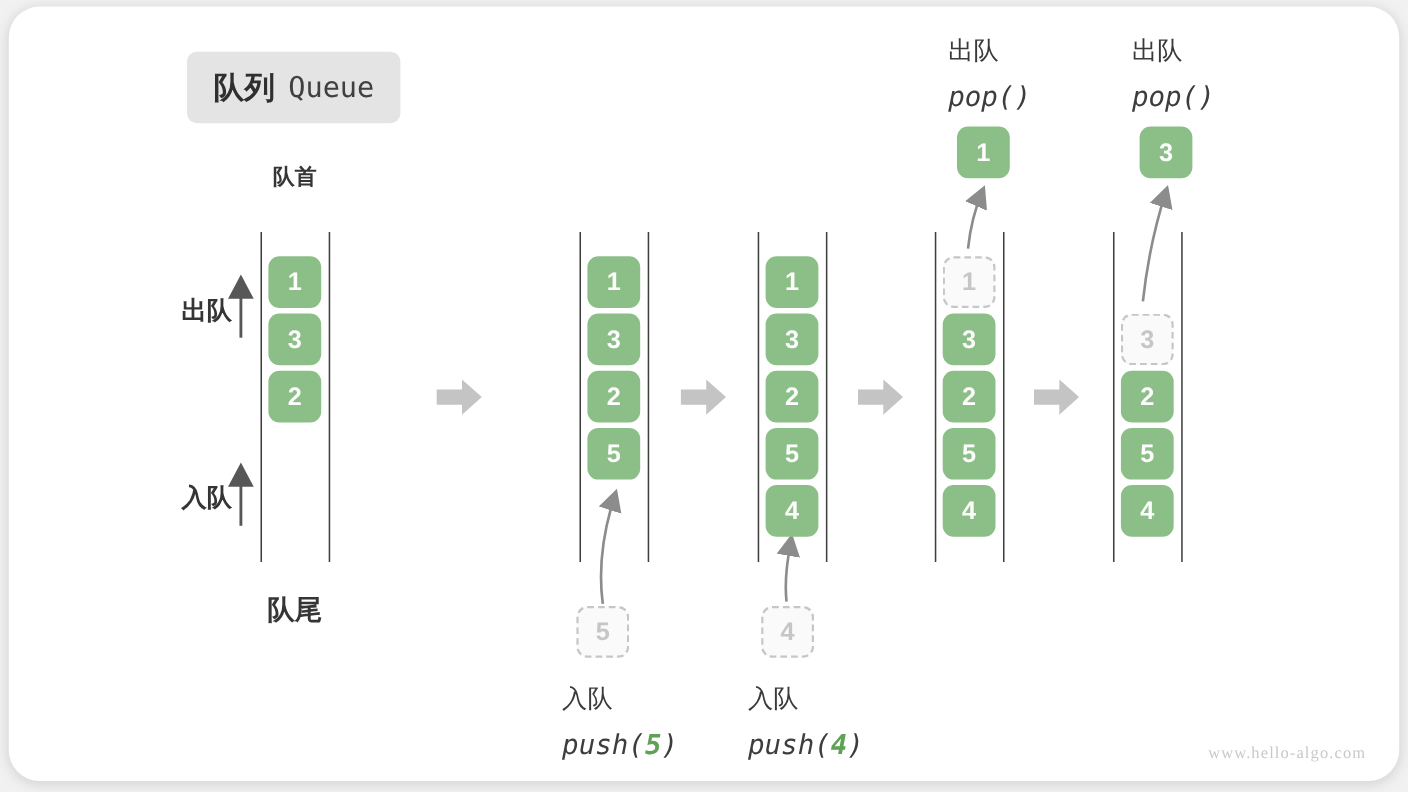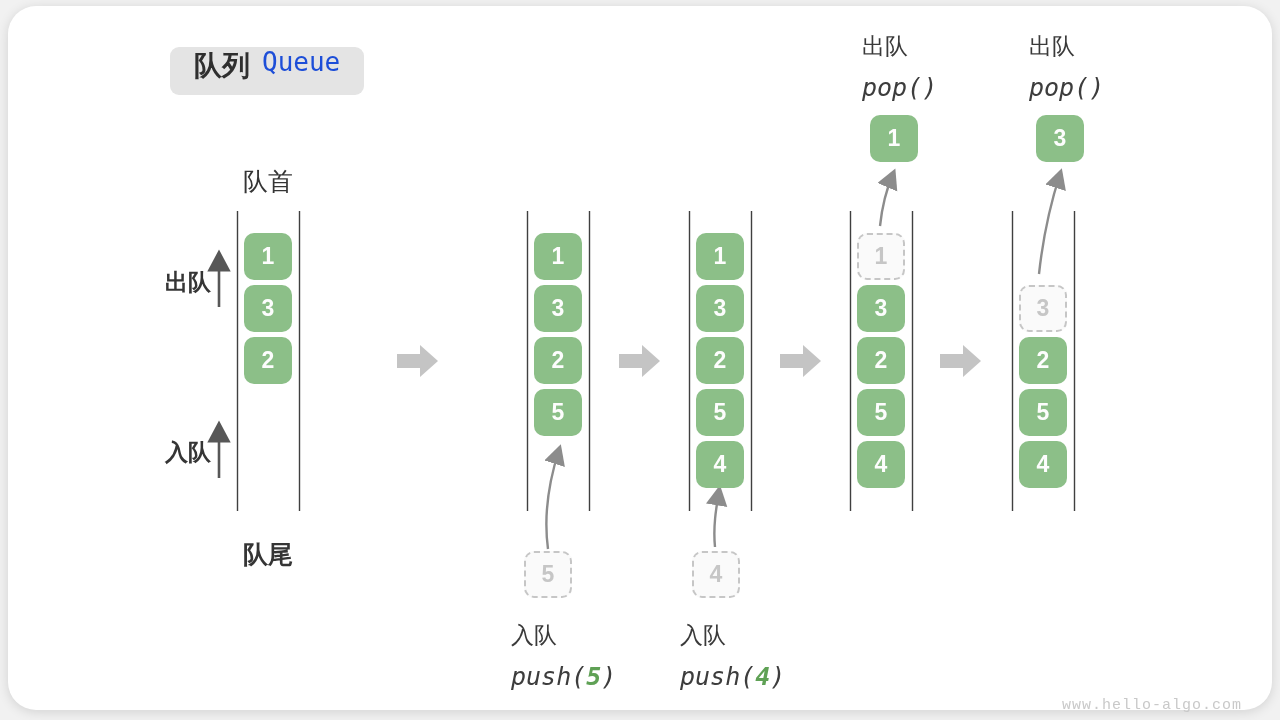--- a/index.html
+++ b/index.html
@@ -12,30 +12,30 @@
   .panel{
     position:absolute;left:8px;top:6px;right:8px;bottom:10px;
     background:#ffffff;border-radius:28px;
     box-shadow:0 2px 12px rgba(0,0,0,.13);
   }
   .canvas{position:absolute;inset:0;}
   svg.overlay{position:absolute;left:0;top:0;pointer-events:none;}
 
   
   .title-badge{
-    position:absolute;left:170px;top:47px;height:48px;
+    position:absolute;left:170px;top:47px;height:65px;
     background:#e4e4e4;border-radius:9px;
-    display:flex;align-items:flex-start;gap:12px;padding:0 24px;
+    display:flex;align-items:center;gap:12px;padding:0 24px;
   }
   .title-zh{font-size:28px;font-weight:700;color:#2f2f2f;}
-  .title-en{font-family:"DejaVu Sans Mono","Liberation Mono",monospace;font-size:26px;font-weight:500;color:#1d4ed8;}
+  .title-en{font-family:"DejaVu Sans Mono","Liberation Mono",monospace;font-size:26px;font-weight:500;color:#404040;}
 
   
   .lbl{position:absolute;color:#353535;}
-  .lbl-front{left:268px;top:165px;transform:translateX(-50%);font-size:25px;font-weight:400;}
+  .lbl-front{left:268px;top:147px;transform:translateX(-50%);font-size:20px;font-weight:700;}
   .lbl-rear{left:268px;top:538px;transform:translateX(-50%);font-size:25px;font-weight:700;text-align:right;}
   .lbl-deq-left{left:165px;top:267px;font-size:23px;font-weight:700;}
   .lbl-enq-left{left:165px;top:437px;font-size:23px;font-weight:700;}
 
   
   .box{
     position:absolute;width:48px;height:47px;border-radius:10px;
     background:#8cbf88;color:#fdfdfd;
     display:flex;align-items:center;justify-content:center;
     font-size:23px;font-weight:600;box-sizing:border-box;
@@ -57,22 +57,22 @@
   .op .zh{font-size:23px;font-weight:500;display:block;margin-bottom:11px;color:#3a3a3a;}
   .op .call{font-family:"DejaVu Sans Mono","Liberation Mono",monospace;font-size:25px;font-weight:500;display:block;color:#3d3d3d;font-style:italic;}
   .op .arg{color:#5fa155;font-weight:700;}
   .op-pop1{left:862px;top:31px;}
   .op-pop2{left:1029px;top:31px;}
   .op-push5{left:511px;top:620px;}
   .op-push4{left:680px;top:620px;}
 
   .watermark{
     position:absolute;right:38px;top:677px;
-    font-family:Liberation Mono, monospace;
-    font-size:15px;color:#c9c9c9;letter-spacing:1px;margin-top:20px;
+    font-family:Liberation Serif, serif;
+    font-size:15px;color:#c9c9c9;letter-spacing:1px;
   }
 </style>
 </head>
 <body>
 
 <div class="panel"></div>
 
 <div class="canvas">
 
   <svg class="overlay" width="1280" height="720" viewBox="0 0 1280 720">

